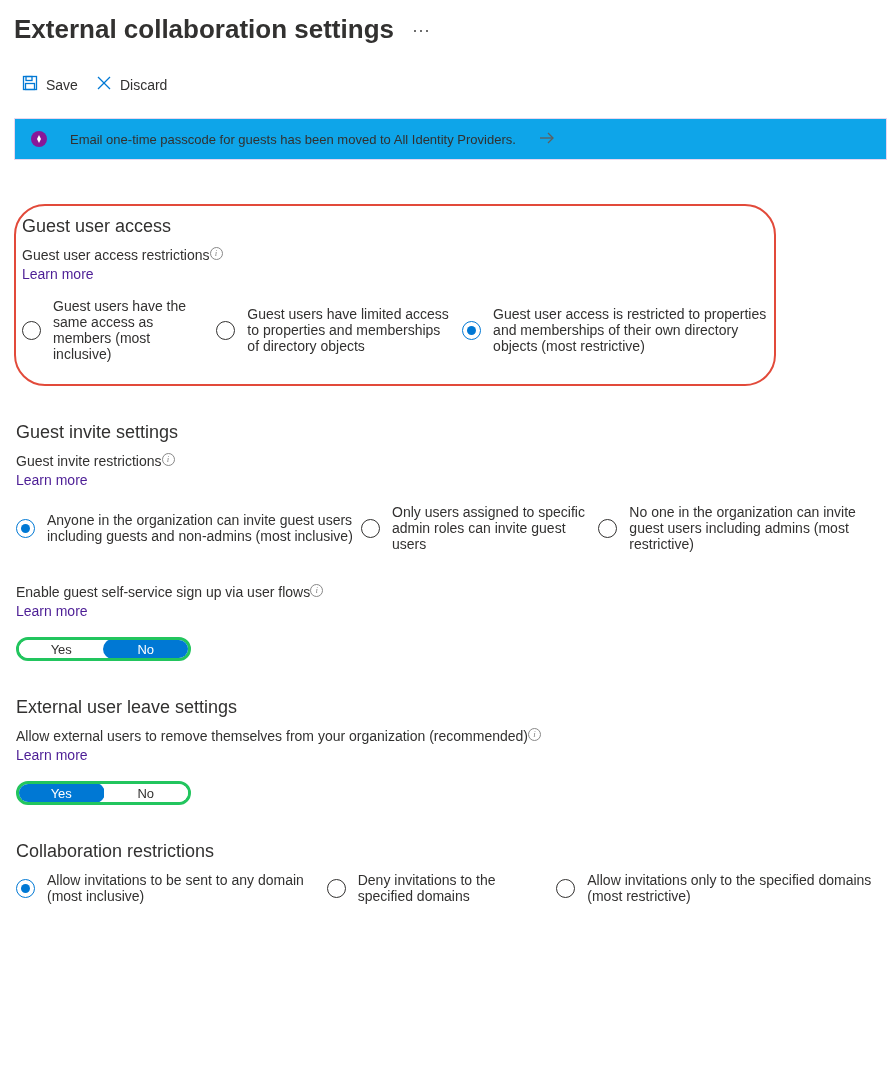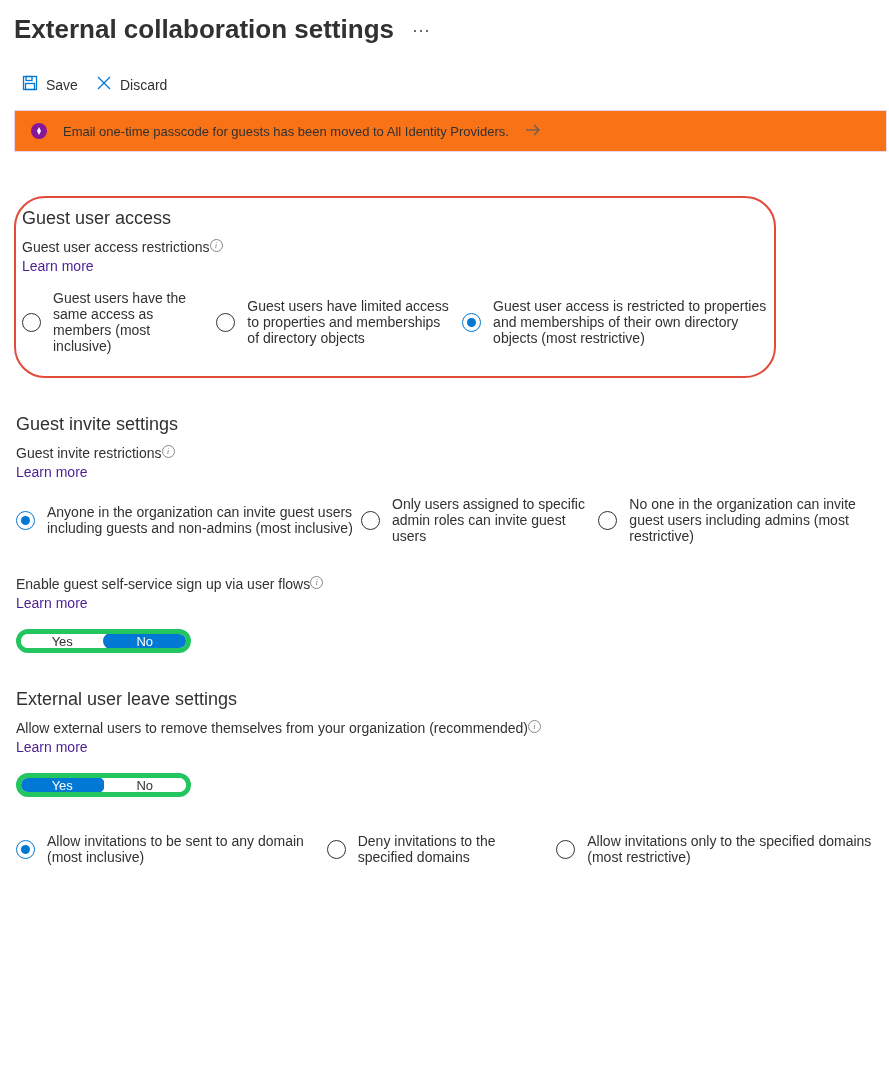--- a/index.html
+++ b/index.html
@@ -19,33 +19,33 @@
     margin: 0 0 30px 0;
     letter-spacing: 0px;
   }
   .ellipsis-icon {
     color: #555;
     font-size: 18px;
     position: relative; top: -14px;
   }
   .toolbar {
     display: flex; gap: 18px; align-items: center;
-    margin-bottom: 16px;
+    margin-bottom: 24px;
     padding-left: 8px;
   }
   .toolbar-button {
     display: flex; align-items: center; gap: 8px;
     font-size: 14px; color: #323130; cursor: pointer;
   }
   .toolbar-button svg { width: 16px; height: 16px; }
   .info-banner {
     border: 1px solid #e8d6ef;
-    background: #f97316;
+    background: #0ea5e9;
     padding: 12px 16px;
-    display: flex; align-items: center; gap: 16px;
+    display: flex; align-items: center; gap: 23px;
     font-size: 13px;
     color: #323130;
     margin: 0 0 0 0;
   }
   .info-banner .banner-icon {
     width: 16px; height: 16px; border-radius: 50%;
     background: #881798;
     display: flex; align-items: center; justify-content: center;
   }
   .info-banner .banner-icon svg { width: 10px; height: 10px; }
@@ -87,21 +87,21 @@
   }
   .radio-outer.selected { border-color: #0078d4; }
   .radio-inner {
     width: 9px; height: 9px; border-radius: 50%; background: #0078d4;
     display: none;
   }
   .radio-outer.selected .radio-inner { display: block; }
 
   .pill-toggle {
     width: 175px; height: 24px;
-    border: 5px solid #22c55e;
+    border: 3px solid #22c55e;
     border-radius: 12px;
     display: flex; overflow: hidden;
     font-size: 13px;
     position: relative;
   }
   .pill-half {
     flex: 1; display: flex; align-items: center; justify-content: center;
     cursor: pointer;
     color: #323130; background: #fff;
   }
@@ -232,20 +232,21 @@
     </div>
     <a class="learn-more">Learn more</a>
     <div class="spacer-8"></div>
     <div class="pill-toggle">
       <div class="pill-half active">Yes</div>
       <div class="pill-half">No</div>
     </div>
   </div>
 
   <div class="section">
+    <h2 class="section-title">Collaboration restrictions</h2>
     <div class="radio-group">
       <label class="radio-row">
         <span class="radio-outer selected">
             <span class="radio-inner"></span>
           </span>
         <span>Allow invitations to be sent to any domain (most inclusive)</span>
       </label>
       <label class="radio-row">
         <span class="radio-outer"></span>
         <span>Deny invitations to the specified domains</span>

